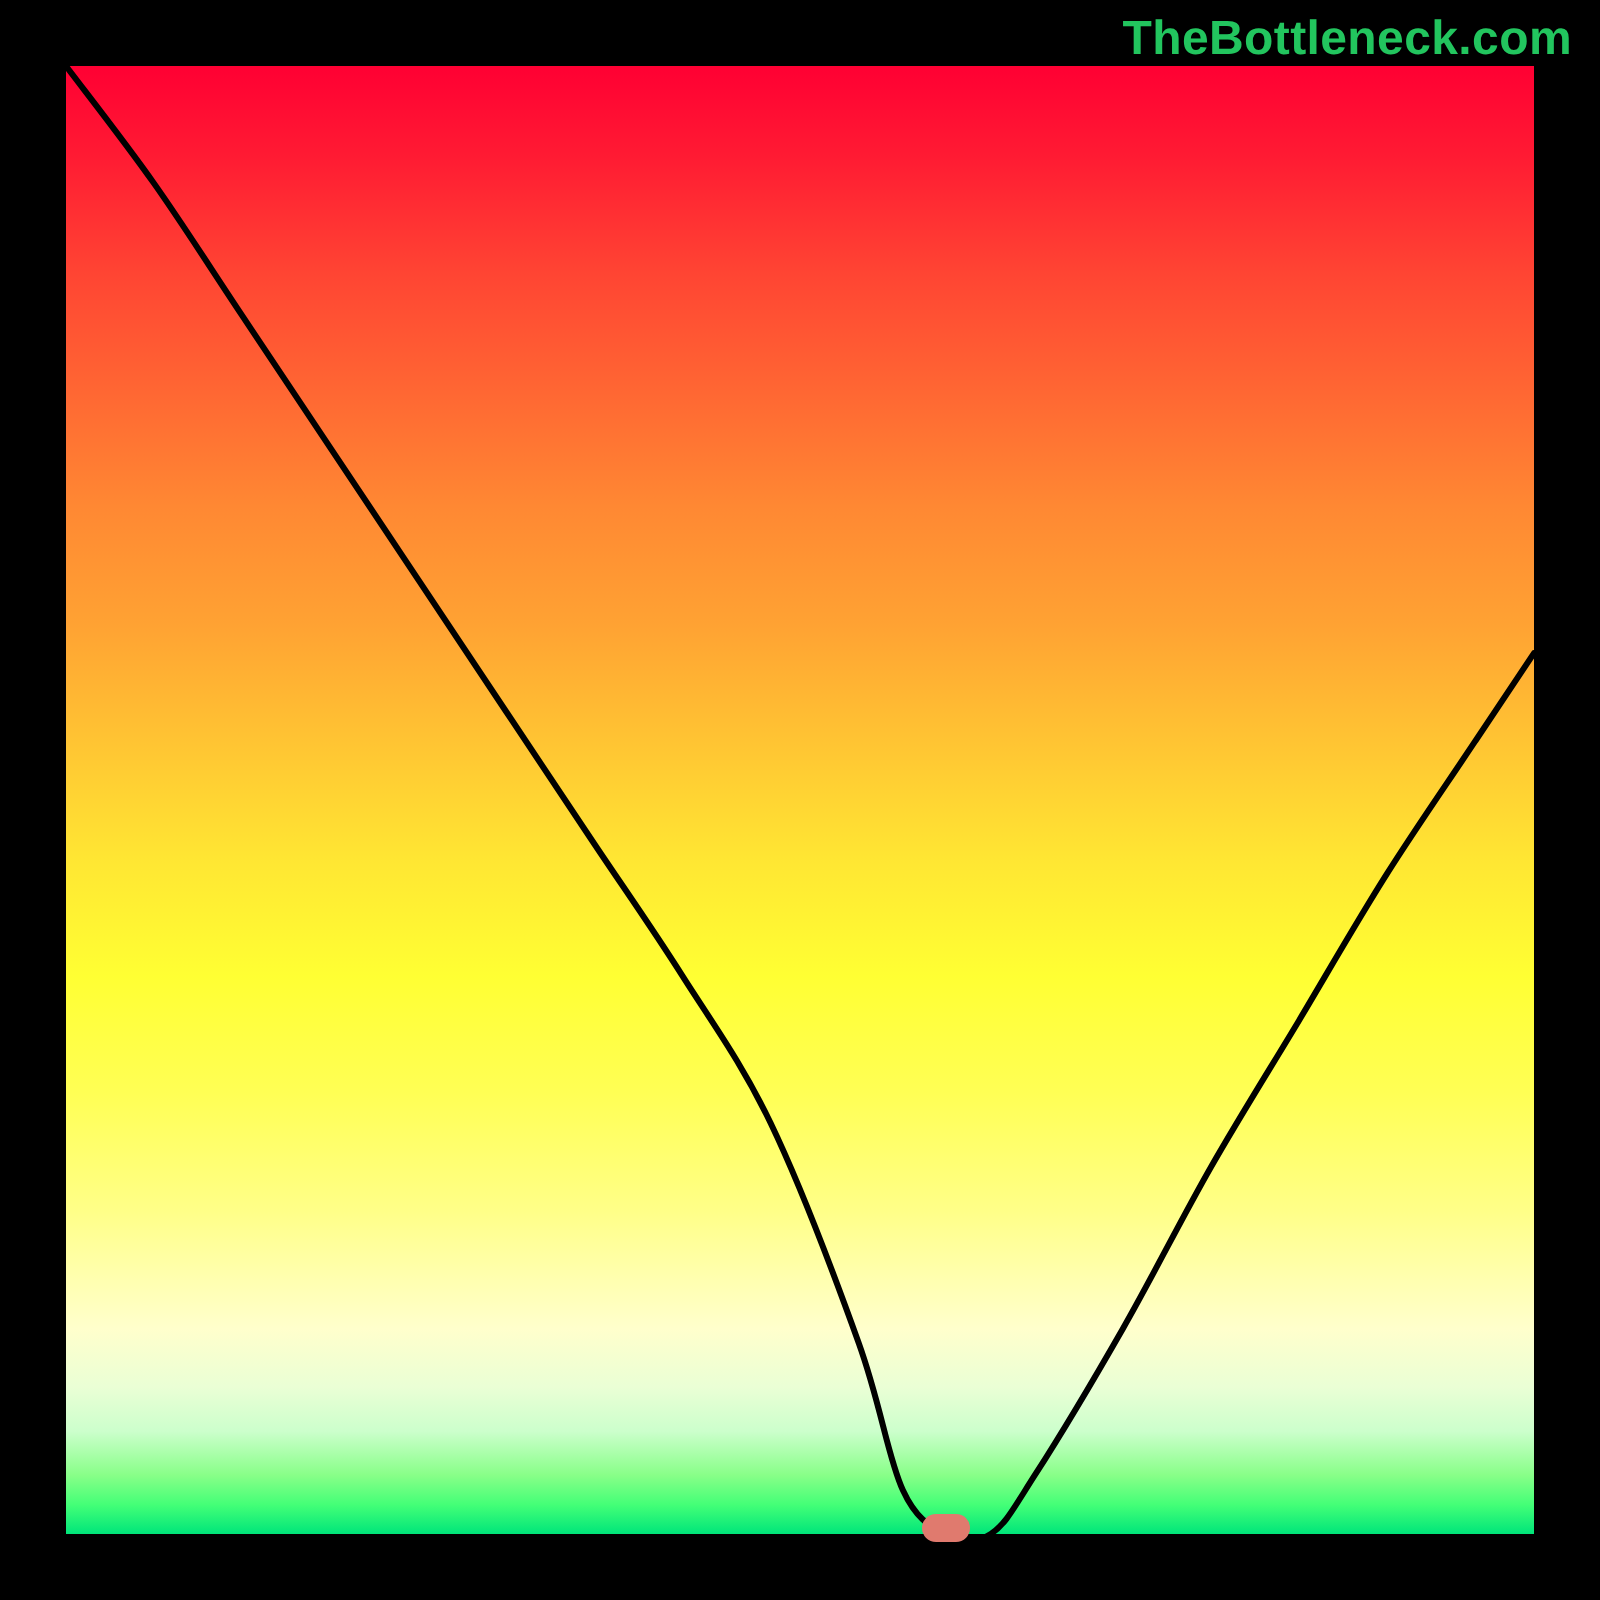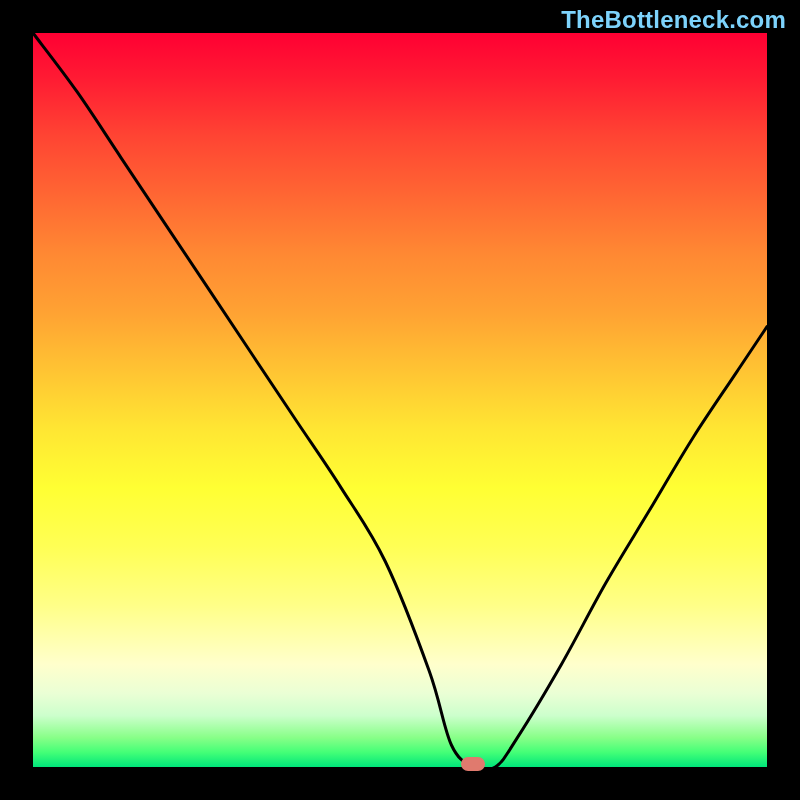--- a/index.html
+++ b/index.html
@@ -57,21 +57,21 @@
     border-radius: 7px;
     background: #e07a6e;
   }
   .watermark {
     position: absolute;
     top: 6px;
     right: 14px;
     font-family: Arial, Helvetica, sans-serif;
     font-size: 24px;
     font-weight: 600;
-    color: #7dd3fc;
+    color: #22c55e;
     letter-spacing: 0.2px;
   }
 </style>
 </head>
 <body>
 
 <div class="frame">
 
   <div class="plot-area">
 

